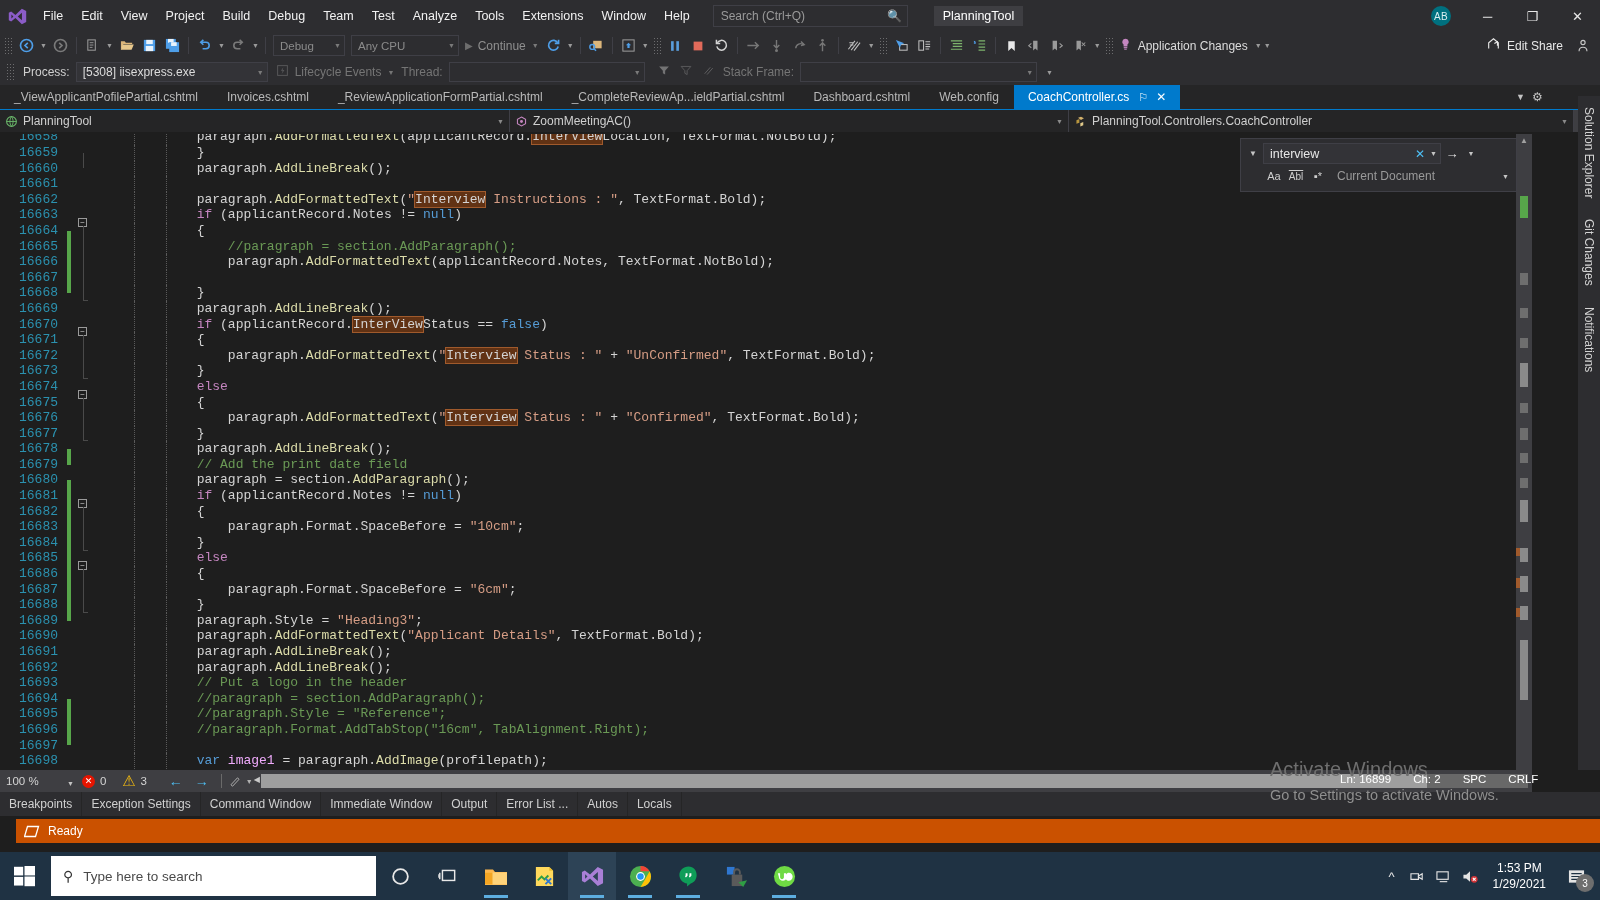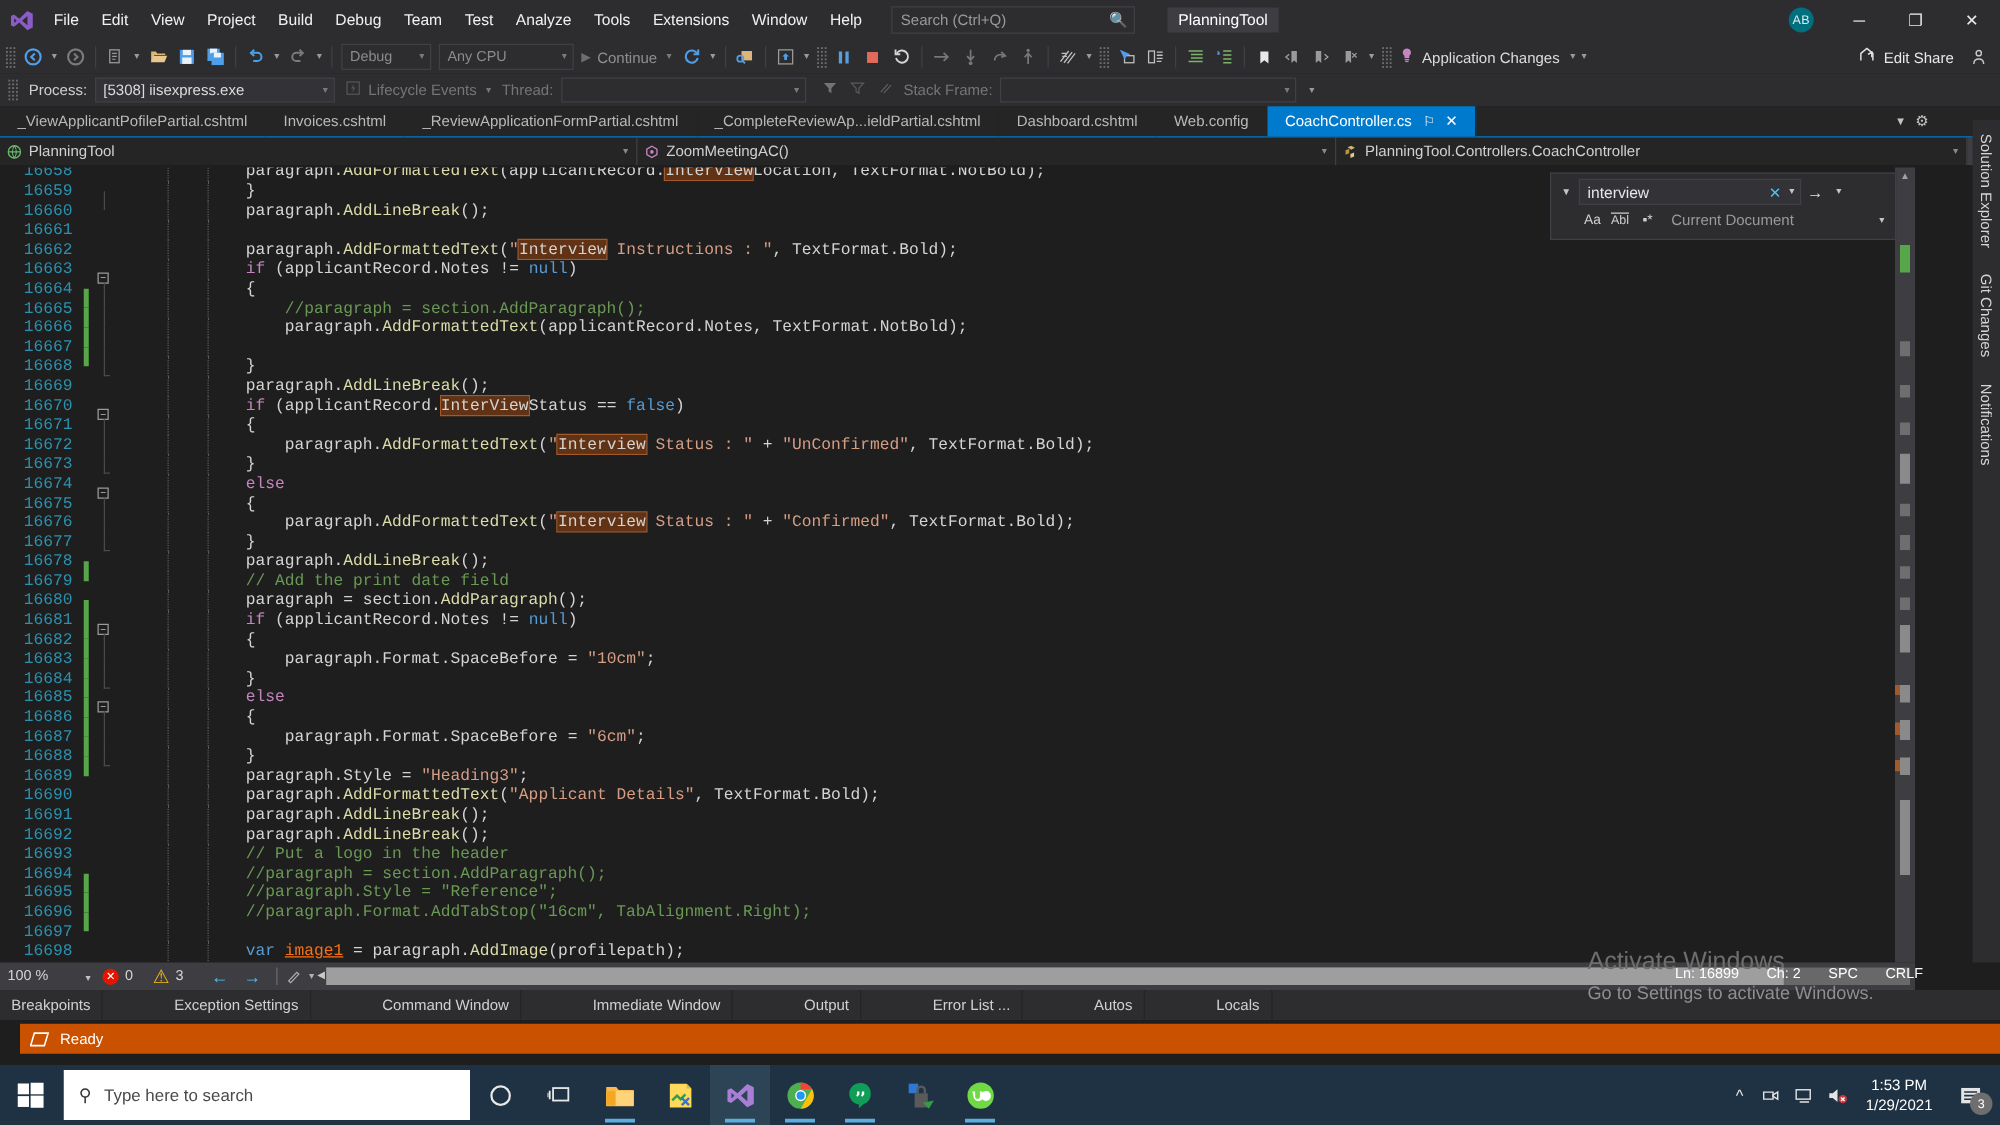--- a/index.html
+++ b/index.html
@@ -132,21 +132,21 @@
   .fold-end:after { content:""; position: absolute; left: 0; top: 7px; width: 5px; height: 1px; background: #4a4a4a; }
   .code-text { flex: 1; padding-left: 11px; color: #d4d4d4; position: relative; }
   .indent-guide { position: absolute; top: 0; width: 0; height: 15.6px;
                   border-left: 1px dotted #5a5a5a; }
 
   .k   { color: #569cd6; }   
   .kc  { color: #c586c0; }   
   .s   { color: #d69d85; }   
   .cm  { color: #6a9955; }   
   .m   { color: #dcdcaa; }   
-  .id  { color: #f97316; text-decoration: underline; }   
+  .id  { color: #f0abfc; }   
   .pl  { color: #d4d4d4; }   
   .hl  { background: #613214; outline: 1px solid #a05a2c; }
 
   
   .findwin {
     position: absolute; background: #2d2d30; border: 1px solid #3f3f46;
     z-index: 40; padding: 3px 2px 4px 2px;
   }
   .find-row1 { display: flex; align-items: center; height: 23px; }
   .find-row2 { display: flex; align-items: center; height: 22px; padding-left: 20px; }
@@ -190,21 +190,21 @@
   .zoomsel .cc { margin-left: auto; color: #c3c3c3; font-size: 7px; padding-right: 8px; }
   .errpill { display: flex; align-items: center; margin-right: 16px; font-size: 11.5px; }
   .errpill .dot { width: 13px; height: 13px; border-radius: 50%; display: flex;
                   align-items: center; justify-content: center; font-size: 9px;
                   color: #fff; margin-right: 5px; }
   .navbtn { width: 26px; text-align: center; color: #4ec1f7; font-size: 14px; }
   .hscroll { flex: 1; height: 14px; background: #686868; margin: 0 4px 0 8px; position: relative; }
   .hscroll .thumb { position: absolute; left: 0; top: 0; height: 14px; background: #9e9e9e; }
 
   
-  .btabs { height: 24px; background: #2d2d30; display: flex; align-items: stretch; gap: 48px; }
+  .btabs { height: 24px; background: #2d2d30; display: flex; align-items: stretch; }
   .btab { display: flex; align-items: center; padding: 0 9px; color: #d0d0d0; font-size: 12px;
           border-right: 1px solid #252526; white-space: nowrap; }
 
   
   .vsstatus {
     height: 24px; background: #ca5100; display: flex; align-items: center;
     color: #ffffff; font-size: 12px; padding-left: 8px;
   }
   .vsstatus .rdy-ico { width: 16px; height: 13px; margin-right: 8px; }
 

